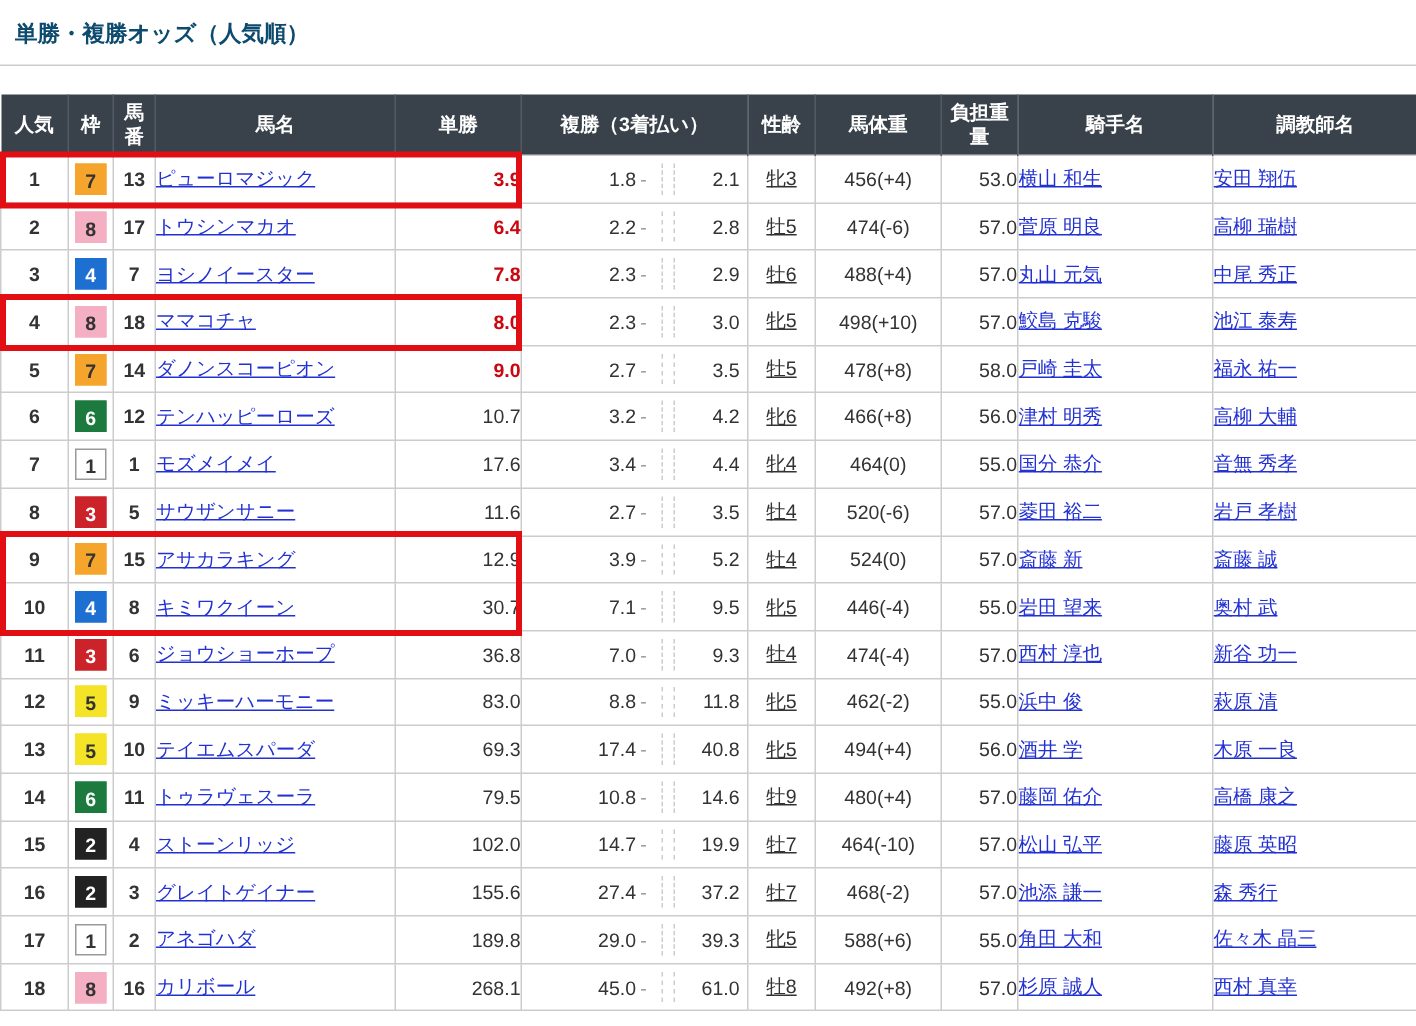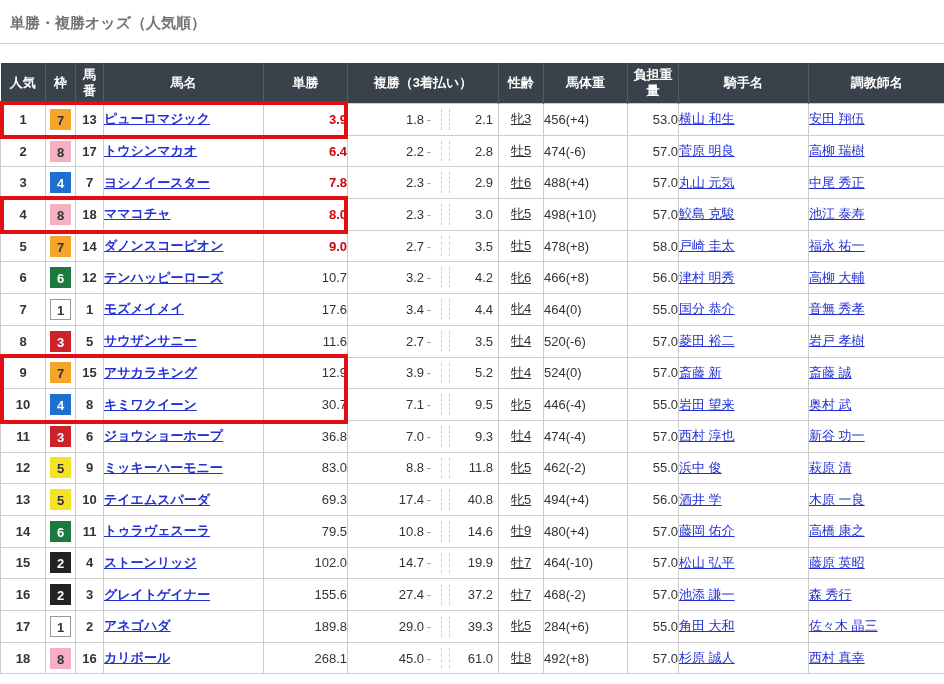--- a/index.html
+++ b/index.html
@@ -3,21 +3,21 @@
 <meta charset="utf-8">
 <style>
   html,body{margin:0;padding:0;background:#ffffff;}
   body{
     width:944px;height:684px;overflow:hidden;position:relative;
     font-family:"Liberation Sans","DejaVu Sans",sans-serif;
     -webkit-font-smoothing:antialiased;
   }
   .page-title{
     padding:13px 10px 11px 10px;
-    font-size:15px;font-weight:bold;color:#737373;line-height:19px;
+    font-size:15px;font-weight:bold;color:#0c4a6e;line-height:19px;
   }
   .title-rule{border-bottom:1px solid #cccccc;margin:0 0 19px 0;}
   .table-wrap{position:relative;width:884px;}
   table.odds{
     width:944px;border-collapse:collapse;table-layout:fixed;
     font-size:13px;color:#333;
   }
   table.odds th{
     background:#39424a;color:#ffffff;font-weight:bold;font-size:13px;
     height:40px;padding:0 2px;text-align:center;vertical-align:middle;
@@ -29,36 +29,36 @@
     background:#ffffff;
   }
   td.rank{background:#f4f4f5;text-align:center;font-weight:bold;font-size:13px;}
   td.frame{text-align:center;}
   .frame-box{
     display:inline-block;width:21px;height:21px;line-height:21px;
     text-align:center;font-weight:bold;font-size:13px;box-sizing:border-box;
     vertical-align:middle;
   }
   td.number{text-align:center;font-weight:bold;}
-  td.horse{text-align:left;padding:0 4px 0 8px;overflow:hidden;white-space:nowrap;font-weight:bold;}
+  td.horse{text-align:left;padding:0 4px 0 8px;overflow:hidden;white-space:nowrap;}
   a.lnk{color:#2231d2;text-decoration:underline;cursor:pointer;}
   td.win{text-align:right;padding-right:10px;}
   td.win .hot{color:#cc060e;font-weight:bold;}
   td.place{padding:0;}
   .place-cell{display:flex;align-items:center;height:100%;}
   .p-min{width:76px;flex:none;text-align:right;}
   .p-dash{width:10px;flex:none;text-align:center;color:#9a9a9a;}
   .p-spacer{flex:1;}
   .p-sep{
     width:7px;flex:none;align-self:stretch;margin:5px 0;
     border-left:1px dashed #cccccc;border-right:1px dashed #cccccc;
   }
   .p-max{width:43px;flex:none;text-align:right;padding-right:5px;}
   td.sexage{text-align:center;text-decoration:underline;}
-  td.weight{text-align:left;padding-left:7px;margin-top:12px;}
+  td.weight{text-align:center;padding-left:7px;margin-top:12px;}
   td.impost{text-align:right;padding-right:6px;}
   td.jockey,td.trainer{text-align:left;padding-left:6px;overflow:hidden;white-space:nowrap;}
   .highlight-box{
     position:absolute;left:0;box-sizing:border-box;
     border:4px solid #e10e13;pointer-events:none;z-index:5;
   }
 </style>
 </head>
 <body>
 
@@ -441,21 +441,21 @@
       <td class="place">
         <div class="place-cell">
           <span class="p-min">29.0</span>
           <span class="p-dash">-</span>
           <span class="p-spacer"></span>
           <span class="p-sep"></span>
           <span class="p-max">39.3</span>
         </div>
       </td>
       <td class="sexage">牝5</td>
-      <td class="weight">284(+6)</td>
+      <td class="weight">588(+6)</td>
       <td class="impost">55.0</td>
       <td class="jockey"><a class="lnk">角田 大和</a></td>
       <td class="trainer"><a class="lnk">佐々木 晶三</a></td>
     </tr>
         <tr>
       <td class="rank">18</td>
       <td class="frame"><span class="frame-box" style="background: rgb(244, 175, 195); color: rgb(51, 51, 51); border: 1px solid rgb(244, 175, 195);">8</span></td>
       <td class="number">16</td>
       <td class="horse"><a class="lnk">カリボール</a></td>
       <td class="win"><span>268.1</span></td>

